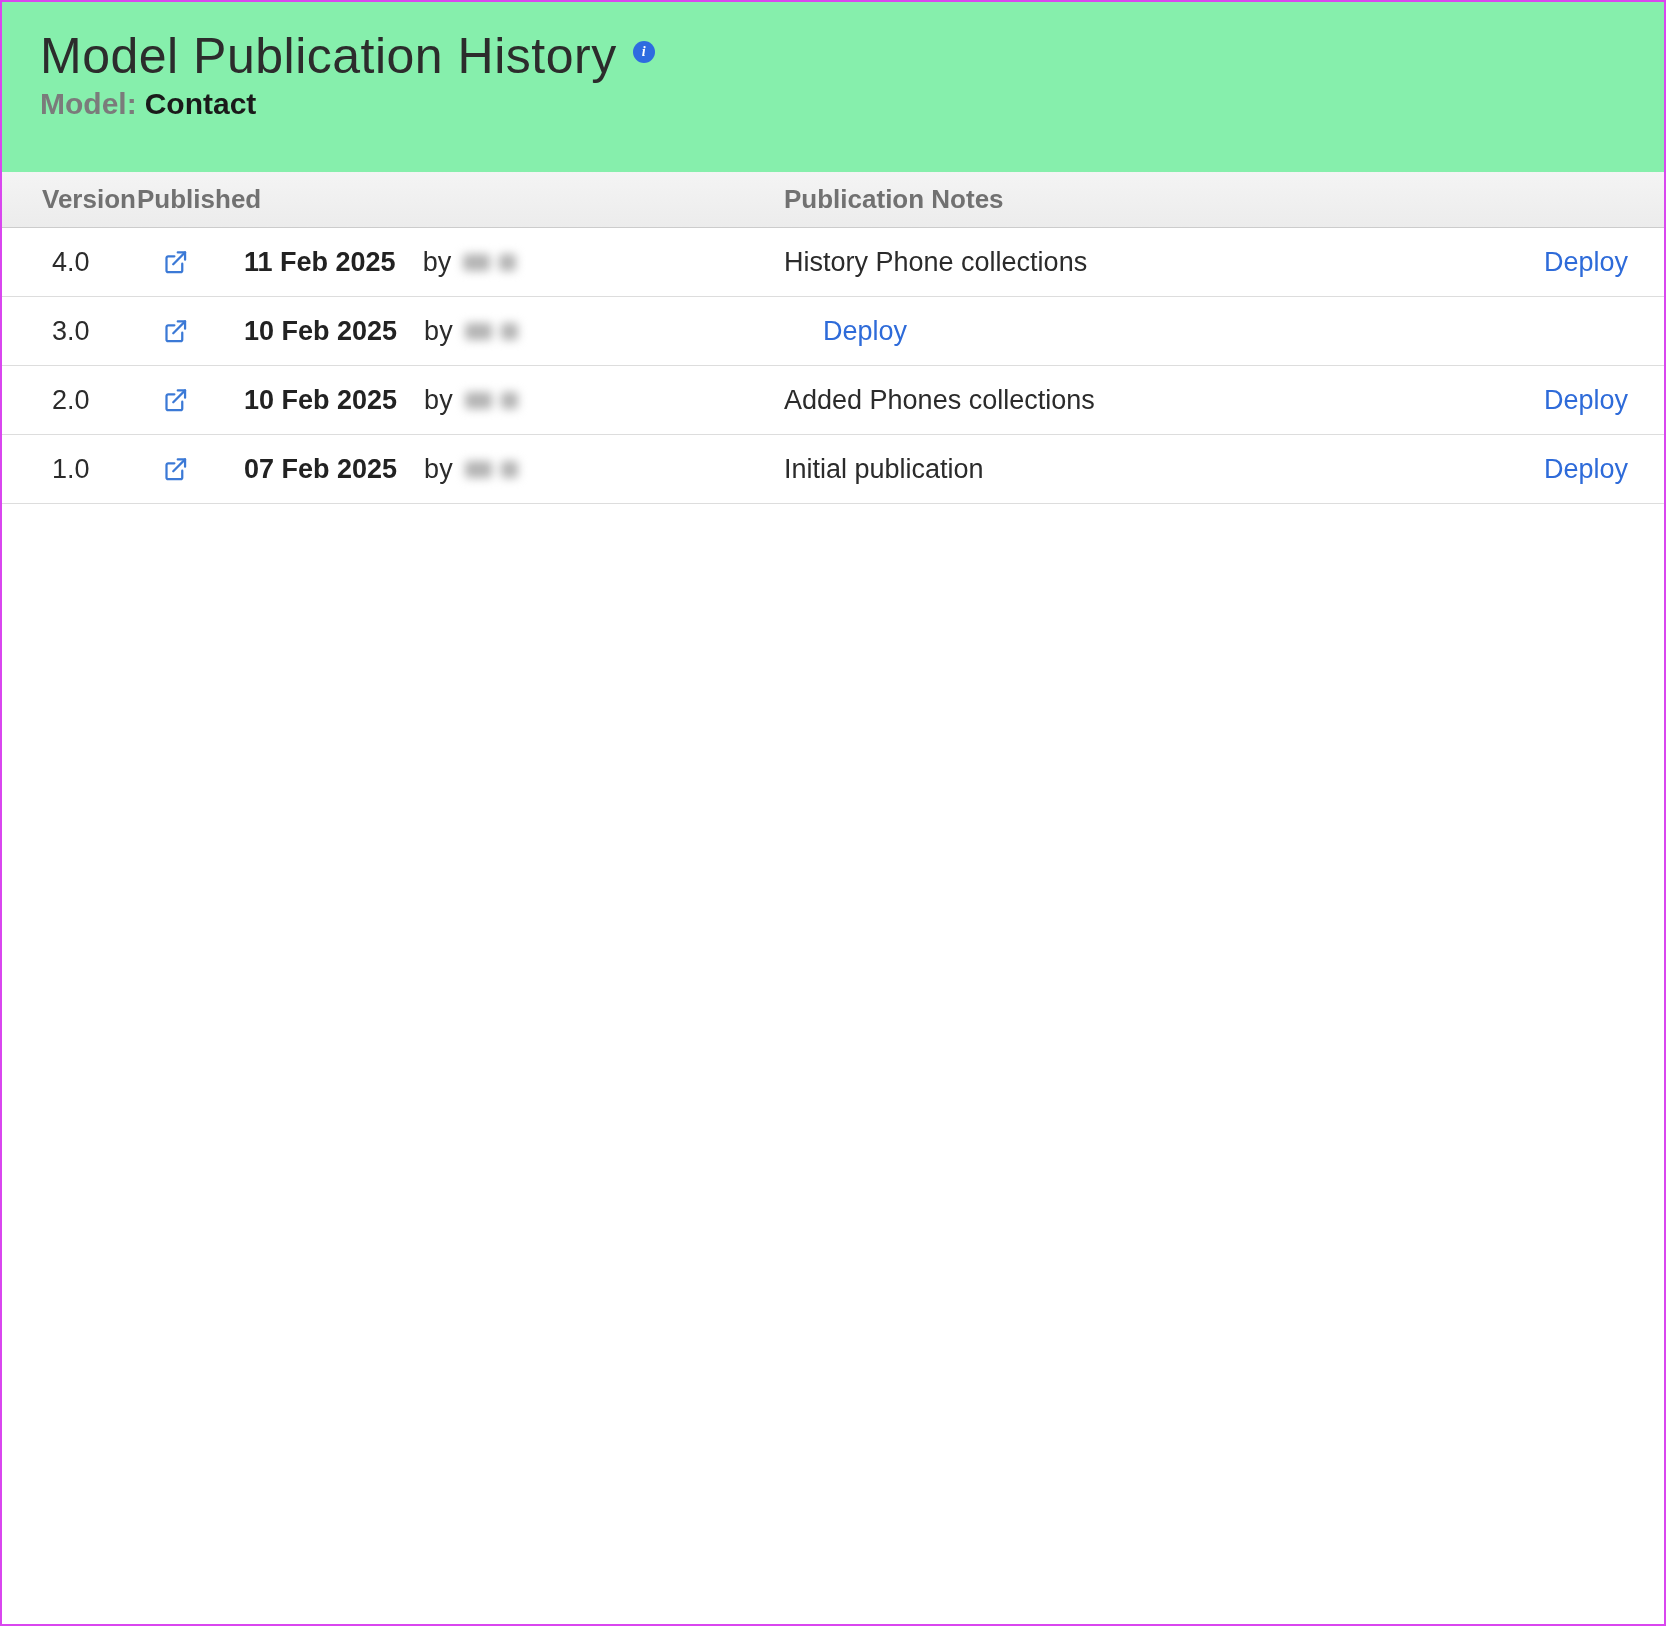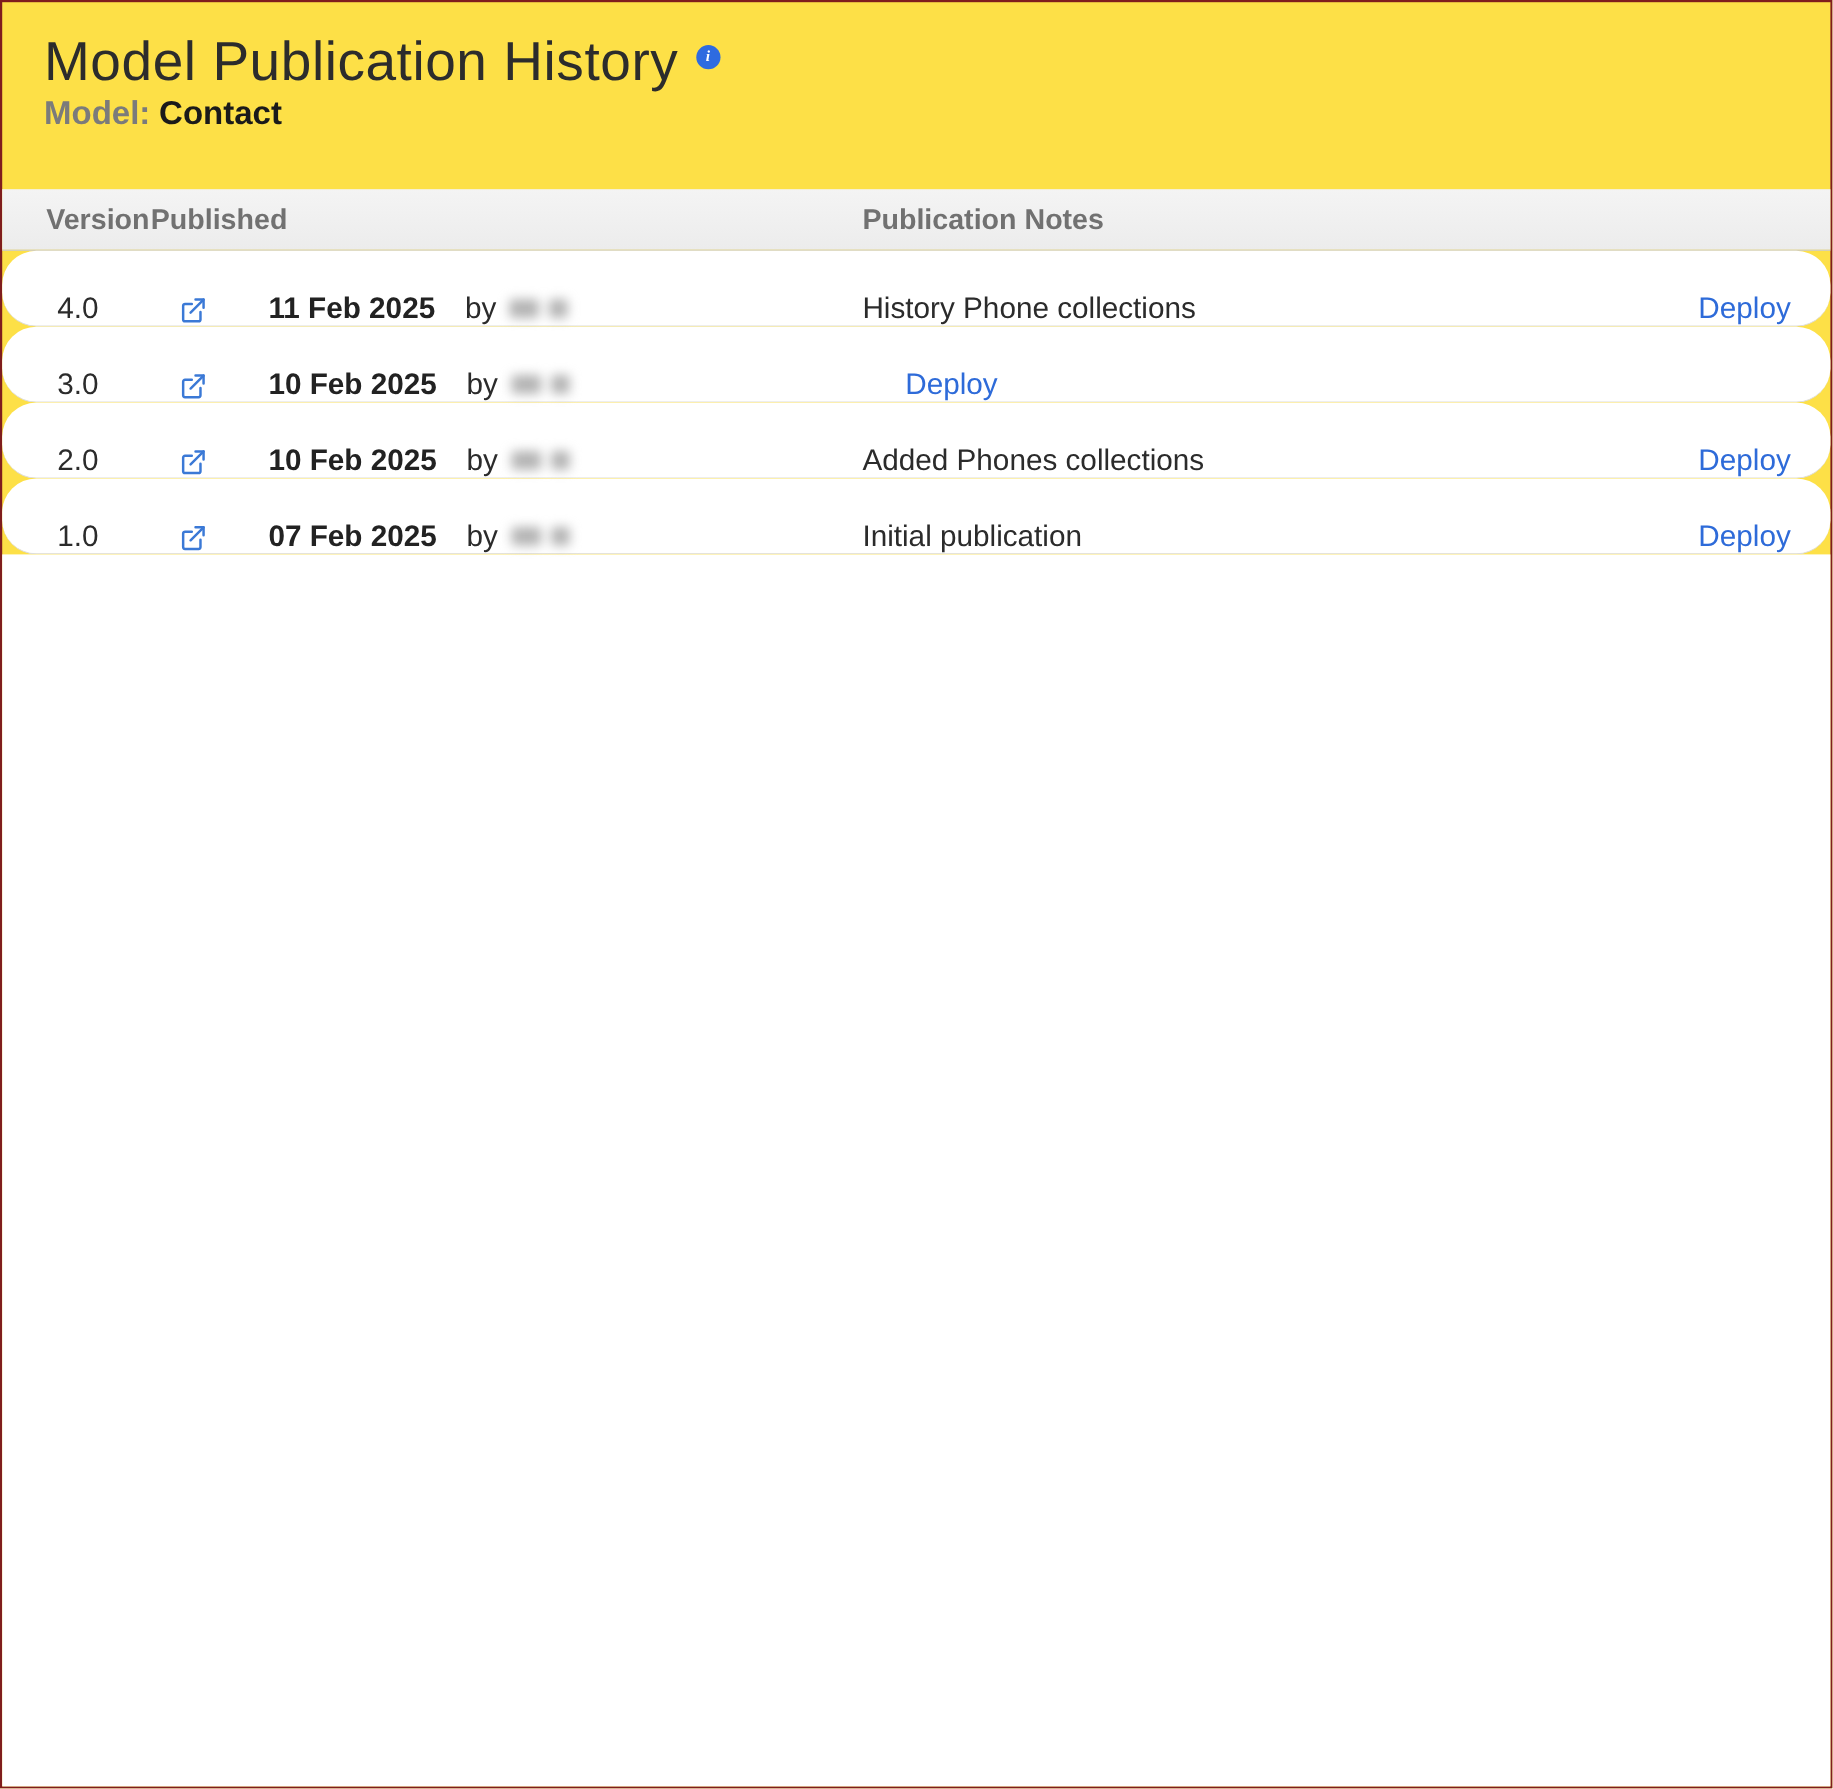--- a/index.html
+++ b/index.html
@@ -5,22 +5,22 @@
   * { margin:0; padding:0; box-sizing:border-box; }
   html,body { width:1666px; height:1626px; }
   body {
     font-family:"Liberation Sans", sans-serif;
     background:#ffffff;
     color:#2b2b2b;
     overflow:hidden;
   }
   .dialog {
     width:1666px; height:1626px;
-    border:2px solid #7f1d1d;
-    background:#fde047;
+    border:2px solid #d946ef;
+    background:#86efac;
     display:flex; flex-direction:column;
   }
 
   
   .dlg-header { padding:26px 38px 0 38px; height:170px; flex:0 0 auto; }
   .title-line { display:flex; align-items:flex-start; }
   .page-title {
     font-size:50px; line-height:1.15; font-weight:normal;
     color:#2c2c2c; letter-spacing:0.5px;
   }
@@ -40,25 +40,24 @@
   
   .tbl-header {
     height:56px; flex:0 0 auto;
     background:linear-gradient(#f4f4f4, #ececec);
     border-bottom:1px solid #cccccc;
     display:flex; align-items:center;
     font-size:26px; font-weight:bold; color:#717171;
   }
   .tbl-row {
     height:69px; flex:0 0 auto;
-    display:flex; align-items:flex-end;
+    display:flex; align-items:center;
     border-bottom:1px solid #dddddd;
     font-size:27px; color:#2b2b2b;
     background:#fff;
-    border-radius:31px;
   }
   .c-version { width:135px; padding-left:50px; flex:0 0 auto; }
   .h-version { width:135px; padding-left:40px; flex:0 0 auto; }
   .c-icon    { width:107px; padding-left:25px; flex:0 0 auto; display:flex; align-items:center; }
   .c-published { width:540px; flex:0 0 auto; display:flex; align-items:center; }
   .h-published { width:647px; flex:0 0 auto; }
   .c-notes { flex:1 1 auto; }
   .c-deploy { width:123px; flex:0 0 auto; text-align:right; margin-right:36px; }
 
   .date-bold { font-weight:bold; color:#222; }

